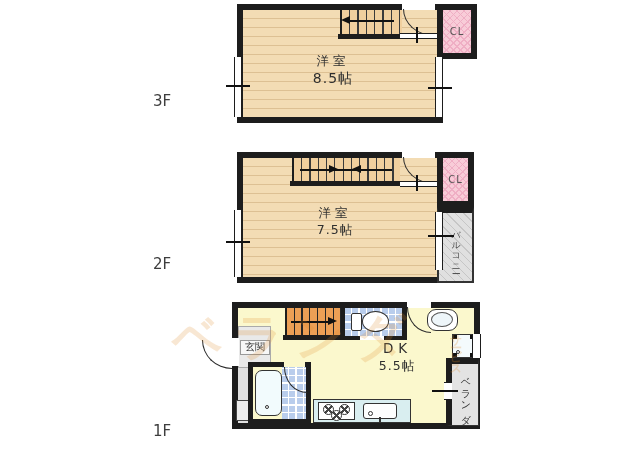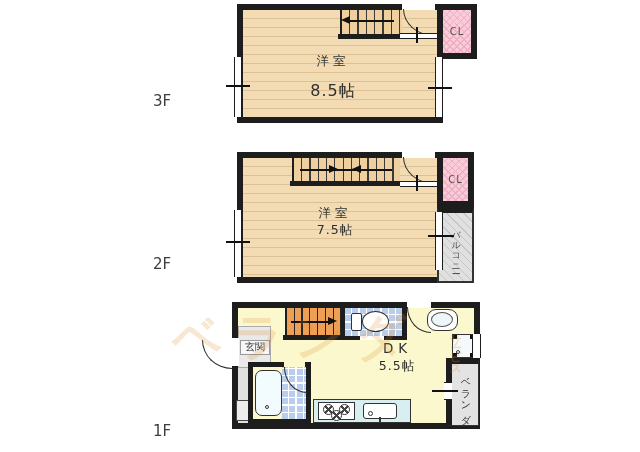--- a/index.html
+++ b/index.html
@@ -66,21 +66,21 @@
   <div class="abs room pink center" style="left:437px;top:4px;width:40px;height:55px;">
     <span class="cllbl">CL</span>
   </div>
 
   <div class="abs win-v" style="left:234px;top:57px;width:8px;height:60px;"></div>
   <div class="abs tick-h" style="left:226px;top:85px;width:24px;"></div>
   <div class="abs win-v" style="left:435px;top:57px;width:8px;height:60px;"></div>
   <div class="abs tick-h" style="left:428px;top:87px;width:24px;"></div>
 
   <div class="abs lbl" style="left:283px;top:53px;width:100px;font-size:12.5px;letter-spacing:4px;">洋室</div>
-  <div class="abs lbl" style="left:283px;top:81px;width:100px;font-size:16px;letter-spacing:1px;">8.5帖</div>
+  <div class="abs lbl" style="left:283px;top:70px;width:100px;font-size:14px;letter-spacing:1px;">8.5帖</div>
 
   <div class="abs lbl floorlbl" style="left:153px;top:255px;width:40px;text-align:left;">2F</div>
 
   <div class="abs room wood" style="left:237px;top:152px;width:206px;height:131px;"></div>
 
   <div class="abs stair2" style="left:292px;top:158px;width:108px;height:25px;border-left:2px solid #1d1d1d;"></div>
   <div class="abs blackw" style="left:290px;top:181px;width:112px;height:5px;"></div>
   <div class="abs" style="left:300px;top:169px;width:92px;height:1.6px;background:#111;"></div>
   <div class="abs tri-r" style="left:329px;top:165px;"></div>
   <div class="abs tri-l" style="left:352px;top:165px;"></div>

